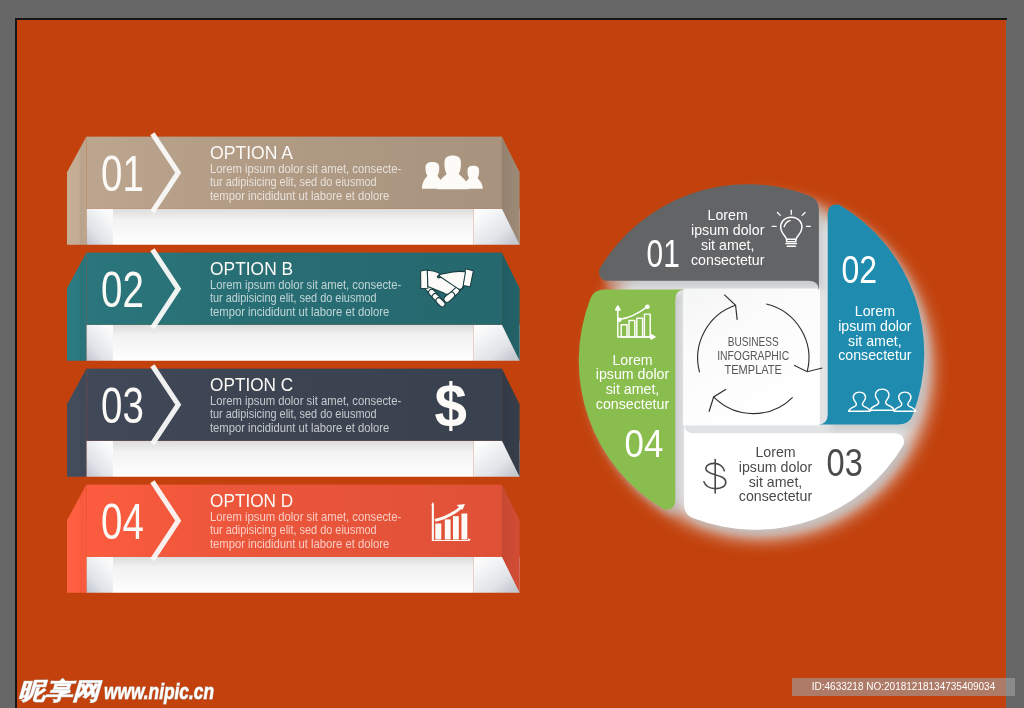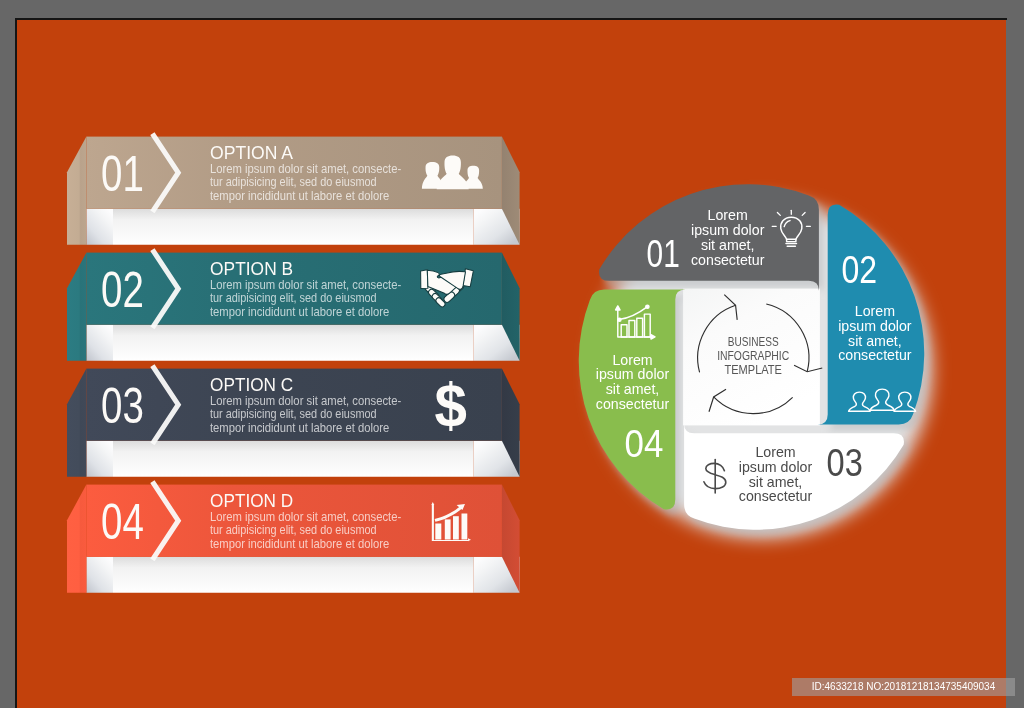--- a/index.html
+++ b/index.html
@@ -415,14 +415,20 @@
           <path d="M 750.28 284.94 A 55.6 55.6 0 0 1 791.18 352.73" fill="none" stroke="#2f2f2f" stroke-width="1.15"></path>
           <path d="M 806.26 349.04 L 791.18 352.73 L 778.09 346.20" fill="none" stroke="#2f2f2f" stroke-width="1.15" stroke-linejoin="miter"></path>
           <path d="M 776.62 378.32 A 55.6 55.6 0 0 1 697.64 377.97" fill="none" stroke="#2f2f2f" stroke-width="1.15"></path>
           <path d="M 692.99 392.78 L 697.64 377.97 L 710.02 370.16" fill="none" stroke="#2f2f2f" stroke-width="1.15" stroke-linejoin="miter"></path>
         </g>
         <text x="737.2" y="327.4" font-size="12.9" fill="#565656" text-anchor="middle" textLength="51" lengthAdjust="spacingAndGlyphs">BUSINESS</text>
         <text x="737.2" y="341.2" font-size="12.9" fill="#565656" text-anchor="middle" textLength="72.1" lengthAdjust="spacingAndGlyphs">INFOGRAPHIC</text>
         <text x="737.2" y="355" font-size="12.9" fill="#565656" text-anchor="middle" textLength="57.4" lengthAdjust="spacingAndGlyphs">TEMPLATE</text>
       </g>
   </svg>
+  <div id="wm0">
+    <svg width="280" height="58" viewBox="0 0 280 58" style="overflow:visible">
+      <text x="2" y="48.5" font-size="23.5" font-weight="bold" font-style="italic" font-family="DejaVu Sans, sans-serif" letter-spacing="0" textLength="81.5" lengthAdjust="spacingAndGlyphs" fill="#ffffff" stroke="#bdbdbd" stroke-width="0.95" paint-order="stroke fill">昵享网</text>
+      <text x="88" y="48.5" font-size="22" font-weight="bold" font-style="italic" font-family="DejaVu Sans, sans-serif" fill="#ffffff" stroke="#c4c4c4" stroke-width="1.05" paint-order="stroke fill" textLength="110" lengthAdjust="spacingAndGlyphs">www.nipic.cn</text>
+    </svg>
+  </div>
 </div>
 <div id="stamp">ID:4633218 NO:20181218134735409034</div>
 
 </body></html>

